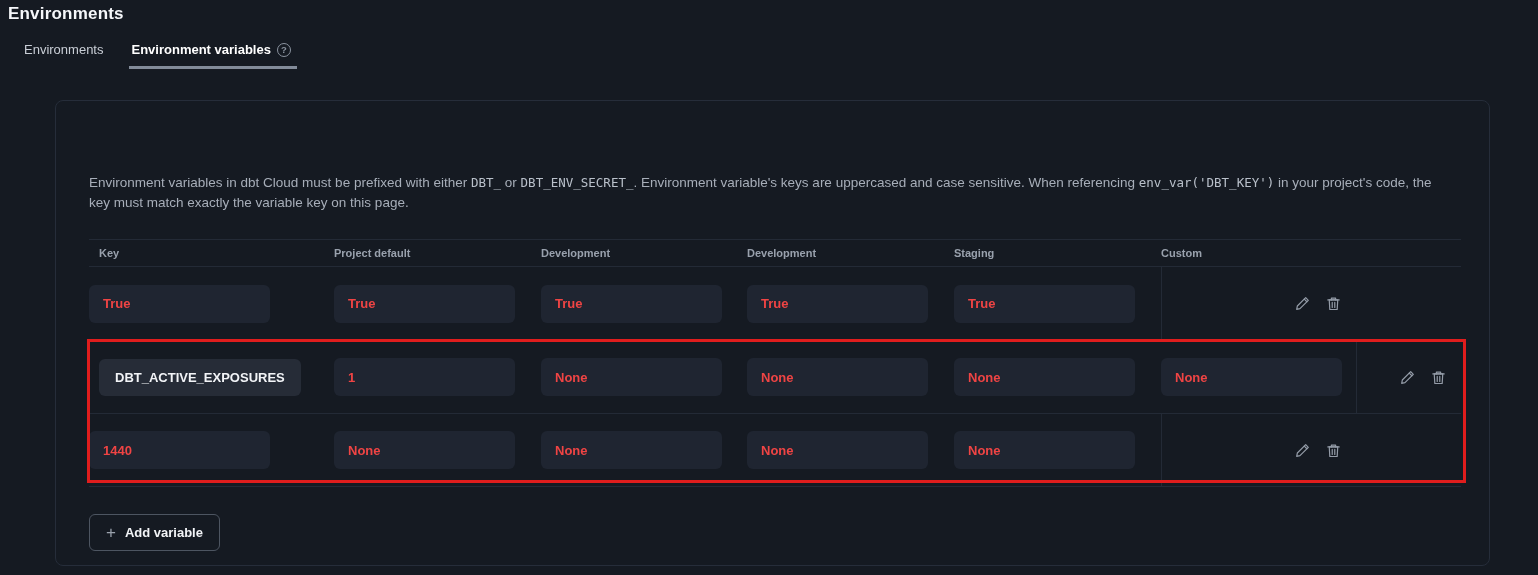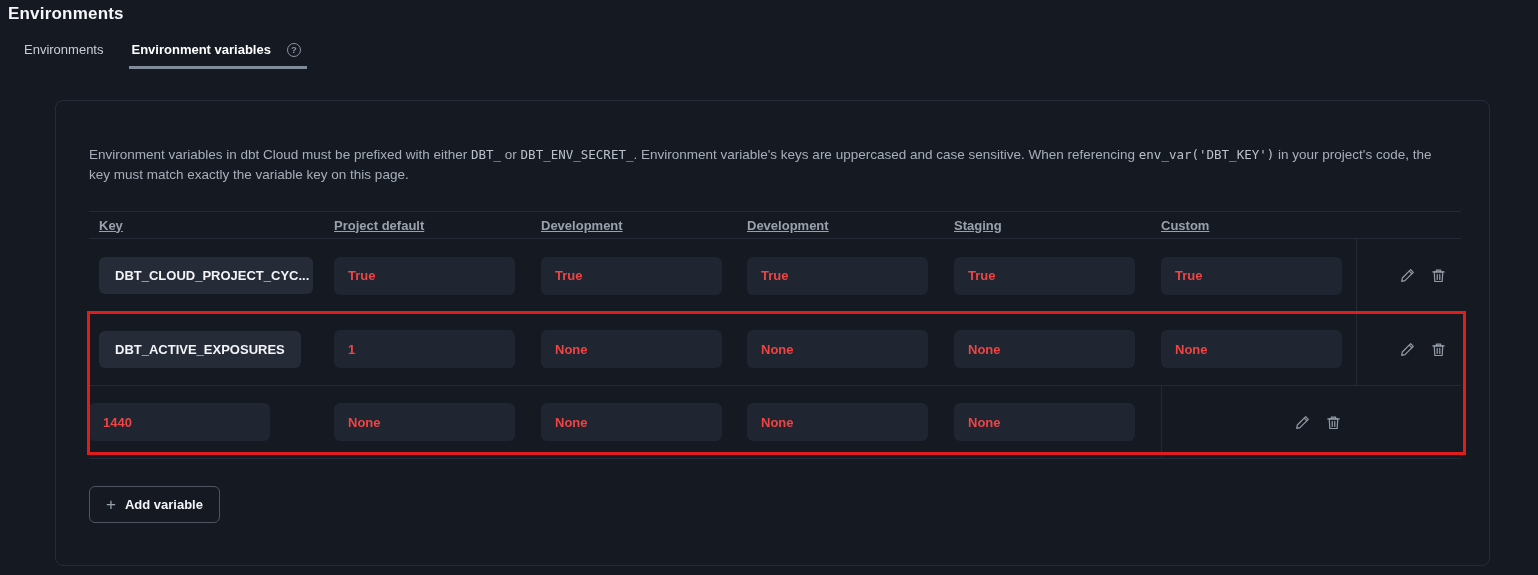--- a/index.html
+++ b/index.html
@@ -14,53 +14,53 @@
     padding:4px 0 0 8px; letter-spacing:.2px;
   }
   
   .tabbar { display:flex; gap:24px; padding:18px 0 0 22px; align-items:flex-end; }
   .tab {
     font-size:13px; color:#c9ced6; padding:0 2px 9px 2px;
     border-bottom:3px solid transparent; cursor:pointer; white-space:nowrap;
   }
   .tab.active {
     color:#ffffff; font-weight:700; border-bottom-color:#828b99;
-    display:flex; align-items:center; gap:16px; padding-right:6px;
+    display:flex; align-items:center; gap:6px; padding-right:6px;
   }
   .help-circle {
     width:14px; height:14px; border-radius:50%;
     border:1.3px solid #8b939f; color:#8b939f;
     font-size:9.5px; font-weight:700; display:inline-flex;
     align-items:center; justify-content:center; line-height:1;
   }
   
   .card {
     position:absolute; left:55px; top:100px; width:1435px; height:466px;
     border:1px solid #262d3a; border-radius:8px;
-    background:#151a22; padding:44px 33px 0 33px;
+    background:#151a22; padding:72px 33px 0 33px;
   }
   .desc {
     font-size:13.5px; line-height:20px; color:#a7aeb9; max-width:1369px;
   }
   .desc .mono {
     font-family:"DejaVu Sans Mono", monospace;
     font-size:12.5px; color:#b9c0ca;
   }
   
   .tablewrap { position:relative; margin-top:26px; width:1372px; }
   .thead, .trow {
     display:grid;
     grid-template-columns:245px 207px 206px 207px 207px 195px 1fr;
     align-items:center;
   }
   .thead {
     height:28px; border-top:1px solid #232a36; border-bottom:1px solid #232a36;
   }
   .th {
-    font-size:13px; font-weight:700; color:#99a1ad; padding-left:0;text-decoration:underline;
+    font-size:11px; font-weight:700; color:#99a1ad; padding-left:0;
   }
   .th.key { padding-left:10px; }
   .trow { height:73px; border-bottom:1px solid #232a36; }
   .trow:first-child { height:74px; }
   .cell { height:100%; display:flex; align-items:center; }
   .keybox {
     display:inline-block; max-width:214px; margin-left:10px;
     background:#262c37; border-radius:6px; padding:11px 16px;
     font-size:13px; font-weight:700; color:#f2f4f7;
     white-space:nowrap; overflow:hidden; text-overflow:clip;
@@ -116,23 +116,20 @@
       <div class="th">Project default</div>
       <div class="th">Development</div>
       <div class="th">Development</div>
       <div class="th">Staging</div>
       <div class="th">Custom</div>
       <div class="th"></div>
     </div>
     <div id="rows">
   <div class="trow">
     <div class="cell">
-            <span class="keybox">DBT_CLOUD_PROJECT_CYC...</span>
-          </div>
-    <div class="cell">
             <span class="valbox">True</span>
           </div>
     <div class="cell">
             <span class="valbox">True</span>
           </div>
     <div class="cell">
             <span class="valbox">True</span>
           </div>
     <div class="cell">
             <span class="valbox">True</span>

